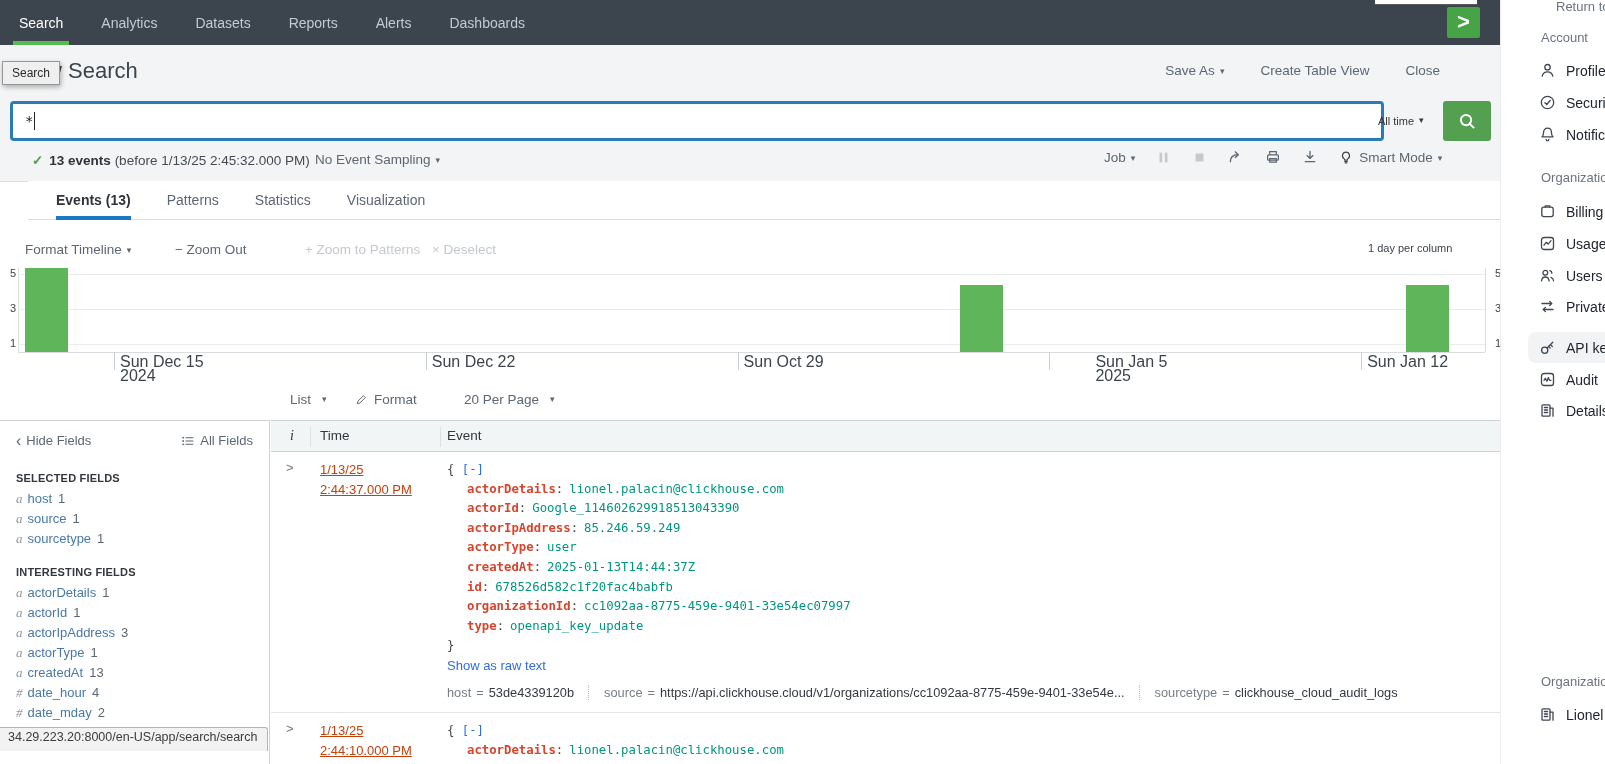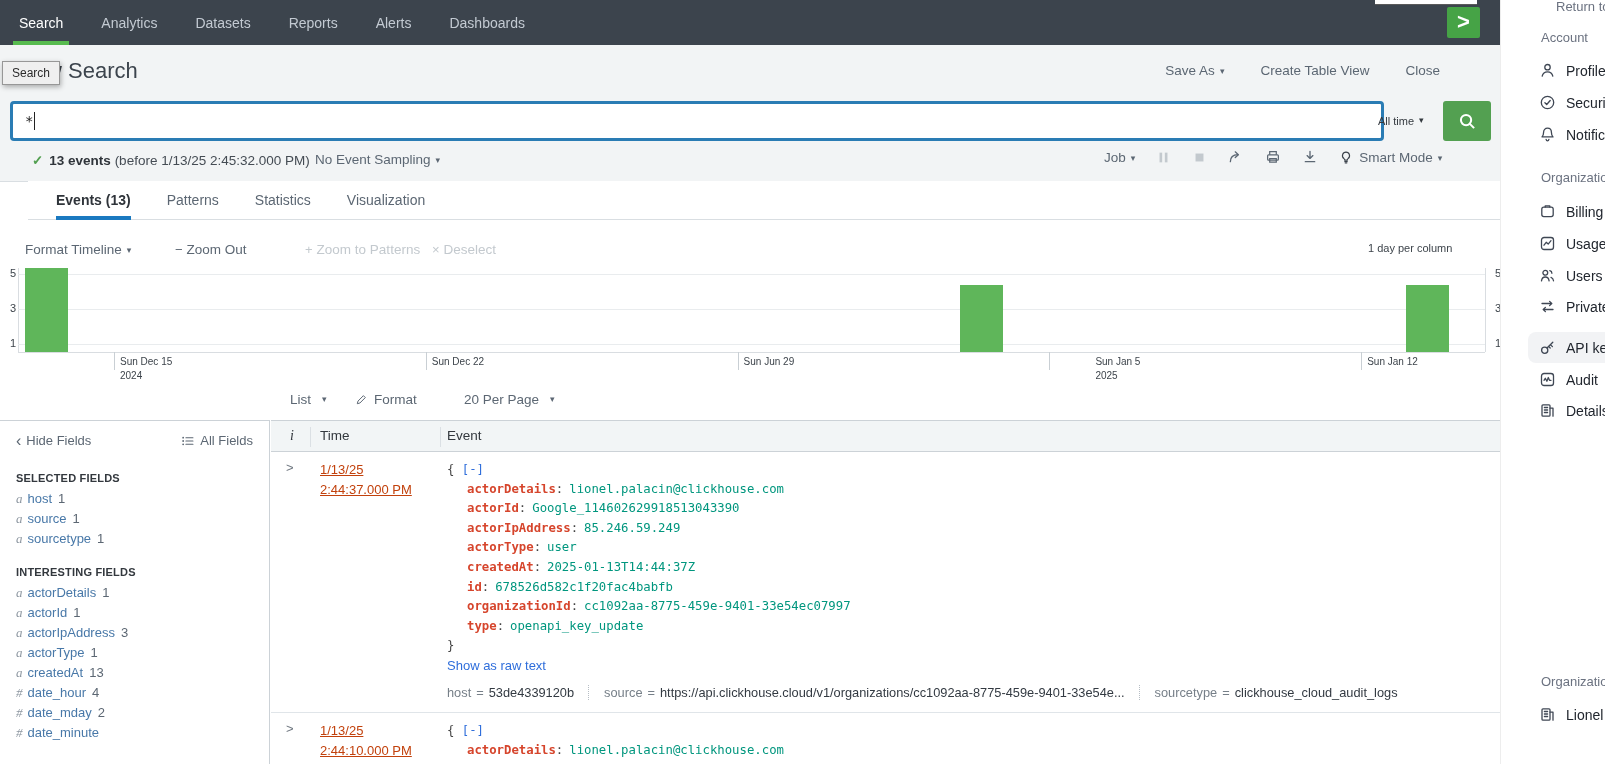--- a/index.html
+++ b/index.html
@@ -51,21 +51,21 @@
   .tlc{position:absolute;top:10px;cursor:pointer;}
   .tlc.disabled{color:#c3c9ce;cursor:default;}
   .scale-note{position:absolute;left:1368px;top:10px;font-size:11px;color:#3d444b;}
   .pm{font-size:13px;margin-right:4px;}
   
   .chart{position:absolute;left:0;top:258px;width:1500px;height:127px;background:#fff;}
   .gridline{position:absolute;left:18px;width:1467px;height:1px;background:#e9ecee;}
   .axisline{position:absolute;background:#d9dde1;}
   .ytick{position:absolute;font-size:11px;color:#3d444b;width:12px;text-align:right;}
   .xtickmark{position:absolute;top:94px;height:18px;width:1px;background:#c9cfd4;}
-  .xtick{position:absolute;top:97px;font-size:10px;color:#3d444b;line-height:14px;}
+  .xtick{position:absolute;top:97px;font-size:16px;color:#3d444b;line-height:14px;}
   .bar{position:absolute;width:43px;cursor:pointer;}
   
   .list-controls{position:absolute;left:0;top:385px;width:1500px;height:35px;font-size:13.5px;color:#5c6773;}
   .lc{position:absolute;top:7px;cursor:pointer;display:flex;align-items:center;gap:6px;}
   
   .fields-panel{position:absolute;left:0;top:420px;width:270px;height:344px;background:#fff;
         border-top:1px solid #ccd2d7;border-right:1px solid #ccd2d7;box-sizing:border-box;overflow:hidden;}
   .fields-head{display:flex;justify-content:space-between;padding:12px 16px 0 16px;color:#5c6773;font-size:13px;}
   .fh-left,.fh-right{cursor:pointer;display:flex;align-items:center;gap:5px;}
   .chev{font-size:16px;line-height:12px;}
@@ -251,21 +251,21 @@
       <div class="xtick" style="left: 120px;">
         <div>Sun Dec 15</div>
         <div>2024</div>
       </div>
       <div class="xtickmark" style="left: 425.8px;"></div>
       <div class="xtick" style="left: 431.8px;">
         <div>Sun Dec 22</div>
       </div>
       <div class="xtickmark" style="left: 737.6px;"></div>
       <div class="xtick" style="left: 743.6px;">
-        <div>Sun Jun 29</div>
+        <div>Sun Oct 29</div>
       </div>
       <div class="xtickmark" style="left: 1049.4px;"></div>
       <div class="xtick" style="left: 1055.4px; margin-left: 40px;">
         <div>Sun Jan 5</div>
         <div>2025</div>
       </div>
       <div class="xtickmark" style="left: 1361.2px;"></div>
       <div class="xtick" style="left: 1367.2px;">
         <div>Sun Jan 12</div>
       </div>
@@ -373,20 +373,21 @@
       </div>
       <div class="ec-event">
         <div class="json">
           <div class="jline"><span>{</span> <span class="jlink">[-]</span></div>
           <div class="jline jindent"><span class="jkey">actorDetails</span><span class="jval">lionel.palacin@clickhouse.com</span></div>
         </div>
       </div>
     </div>
   </div>
 
+  <div class="status-bubble">34.29.223.20:8000/en-US/app/search/search</div>
 
   <div class="cloud-sidebar">
     <div class="cs-active-bg"></div>
     <div class="cs-return">Return to</div>
     <div class="cs-label" style="top:30px">Account</div>
 
     <div class="cs-item" style="top:62px">
       <svg width="17" height="17" viewBox="0 0 17 17" fill="none" stroke="#3f4754" stroke-width="1.3" stroke-linecap="round" stroke-linejoin="round">
           <circle cx="8.5" cy="5.2" r="2.7"></circle>
           <path d="M3.2 14.2c.6-3 2.7-4.4 5.3-4.4s4.7 1.4 5.3 4.4"></path>

